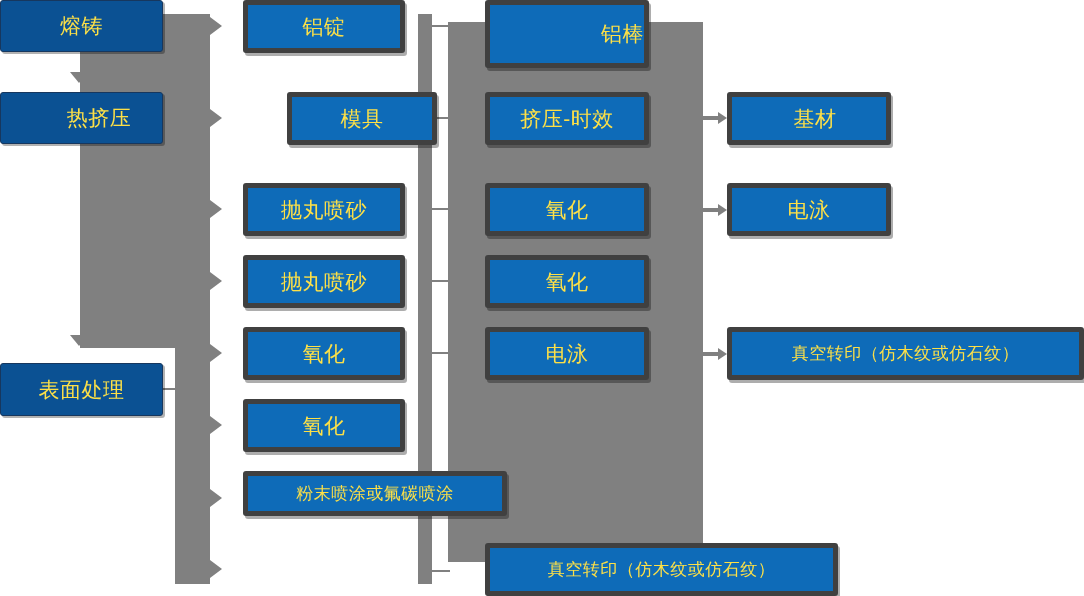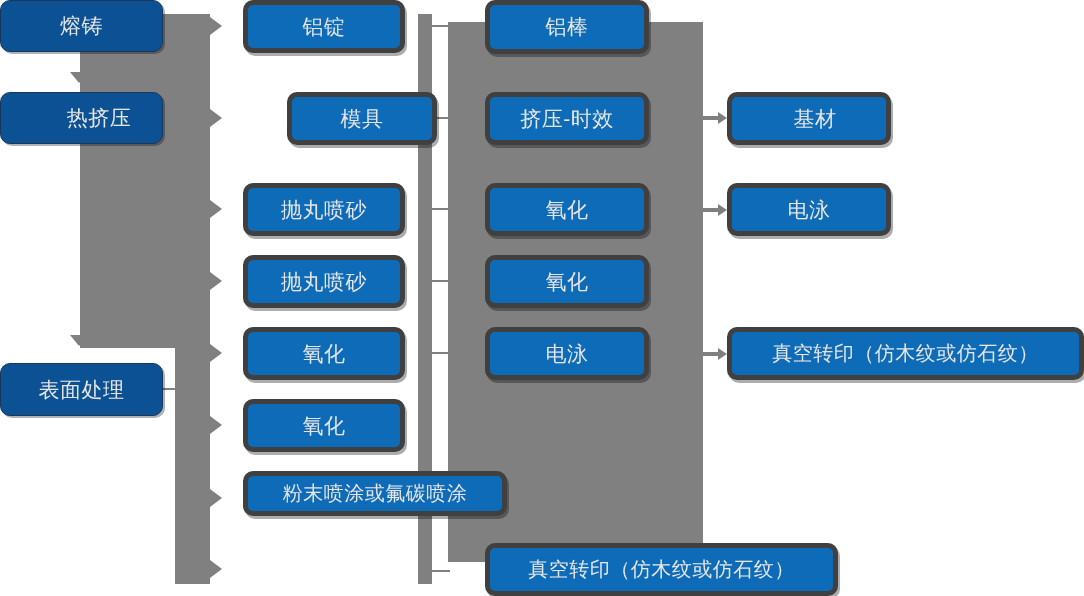--- a/index.html
+++ b/index.html
@@ -18,41 +18,41 @@
     overflow: hidden;
   }
 
   
   .node {
     position: absolute;
     box-sizing: border-box;
     display: flex;
     align-items: center;
     justify-content: center;
-    color: #e5e5e5;
-    border-radius: 10px;
+    color: #fde047;
+    border-radius: 3px;
     text-align: center;
     white-space: nowrap;
     letter-spacing: 0.5px;
     z-index: 5;
   }
   .node.dark {
     background: #0B5193;
     border: 1px solid #17375E;
     box-shadow: 2px 2px 0 rgba(0,0,0,0.30);
     font-size: 21px;
   }
   .node.mid {
     background: #0E6BB8;
     border: 5px solid #404040;
     box-shadow: 2px 3px 0 rgba(0,0,0,0.32);
     font-size: 21px;
   }
   .node.mid.small {
-    font-size: 20px;
+    font-size: 17px;
   }
 
   
   .band {
     position: absolute;
     background: #808080;
     z-index: 1;
   }
 
   
@@ -167,21 +167,21 @@
 
   <div class="hline" style="left:432px; top:25px; width:18px;"></div>
   <div class="hline" style="left:432px; top:117px; width:18px;"></div>
   <div class="hline" style="left:432px; top:208px; width:18px;"></div>
   <div class="hline" style="left:432px; top:280px; width:18px;"></div>
   <div class="hline" style="left:432px; top:352px; width:18px;"></div>
   <div class="hline" style="left:432px; top:570px; width:18px;"></div>
 
   <div class="band" style="left:448px; top:22px; width:255px; height:540px;"></div>
 
-  <div class="node mid" style="left:485px; top:0px; width:164px; height:54px;">
+  <div class="node mid" style="left:485px; top:0px; width:164px; height:68px;justify-content:flex-end;">
     <span>铝棒</span>
   </div>
   <div class="node mid" style="left:485px; top:92px; width:164px; height:53px;">
     <span>挤压-时效</span>
   </div>
   <div class="node mid" style="left:485px; top:183px; width:164px; height:53px;">
     <span>氧化</span>
   </div>
   <div class="node mid" style="left:485px; top:255px; width:164px; height:53px;">
     <span>氧化</span>

